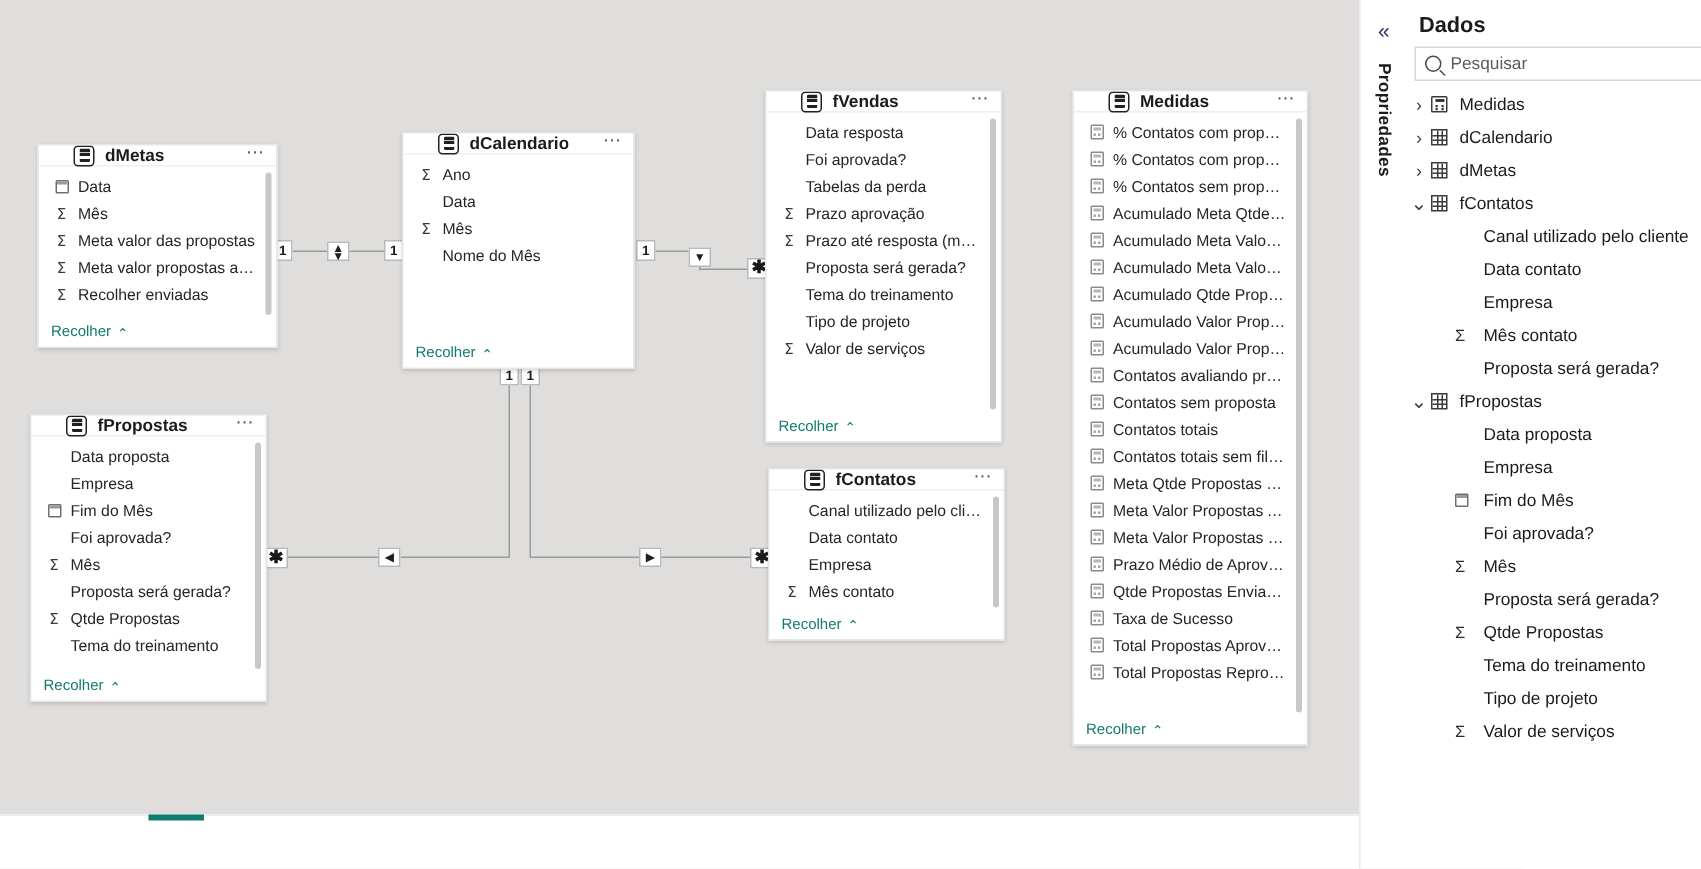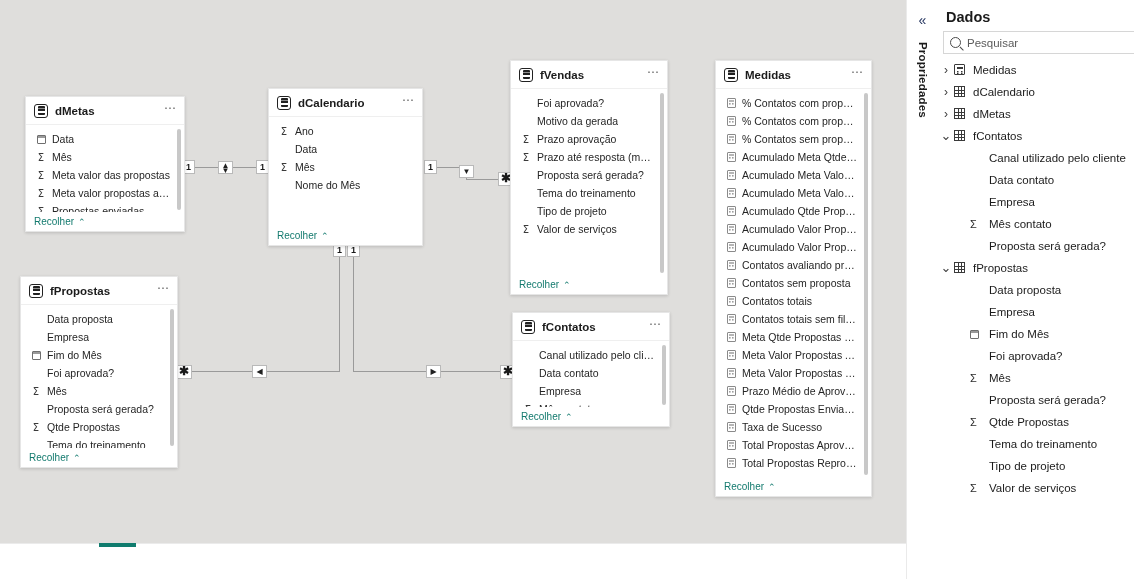--- a/index.html
+++ b/index.html
@@ -34,21 +34,21 @@
   .tcard {
     position: absolute;
     background: #ffffff;
     border: 1px solid #e6e6e6;
     box-shadow: 0 1px 3px rgba(0,0,0,0.16);
     display: flex; flex-direction: column;
     overflow: hidden;
   }
   .tcard-head {
     display: flex; align-items: center;
-    height: 28px; padding: 0 7px 0 8px;
+    height: 14px; padding: 0 7px 0 23px;
     flex: 0 0 auto;
     border-bottom: 1px solid #efefef;
   }
   .tbl-icon {
     width: 14px; height: 14px;
     border: 1.4px solid #212121;
     border-radius: 3px;
     display: flex; align-items: center; justify-content: center;
     flex: 0 0 auto;
   }
@@ -306,21 +306,21 @@
         <div class="frow">
           <span class="fi sigma">Σ</span>
           <span class="fn">Meta valor das propostas</span>
         </div>
         <div class="frow">
           <span class="fi sigma">Σ</span>
           <span class="fn">Meta valor propostas aprovadas</span>
         </div>
         <div class="frow">
           <span class="fi sigma">Σ</span>
-          <span class="fn">Propostas enviadas</span>
+          <span class="fn">Recolher enviadas</span>
         </div>
         <div class="vscroll"></div>
         <div class="collapse">
           <span>Recolher</span>
           <span class="chev">⌃</span>
         </div>
       </div>
     </div>
 
     <div class="tcard" style="left:268px; top:88px; width:155px; height:158px;">
@@ -359,25 +359,29 @@
       <div class="tcard-head">
         <span class="tbl-icon">
             <i></i>
           </span>
         <span class="tcard-title">fVendas</span>
         <span class="tcard-dots">⋯</span>
       </div>
       <div class="tcard-body">
         <div class="frow">
             <span class="fi"></span>
+            <span class="fn">Data resposta</span>
+          </div>
+        <div class="frow">
+            <span class="fi"></span>
             <span class="fn">Foi aprovada?</span>
           </div>
         <div class="frow">
             <span class="fi"></span>
-            <span class="fn">Motivo da gerada</span>
+            <span class="fn">Tabelas da perda</span>
           </div>
         <div class="frow">
             <span class="fi sigma">Σ</span>
             <span class="fn">Prazo aprovação</span>
           </div>
         <div class="frow">
             <span class="fi sigma">Σ</span>
             <span class="fn">Prazo até resposta (meses)</span>
           </div>
         <div class="frow">

